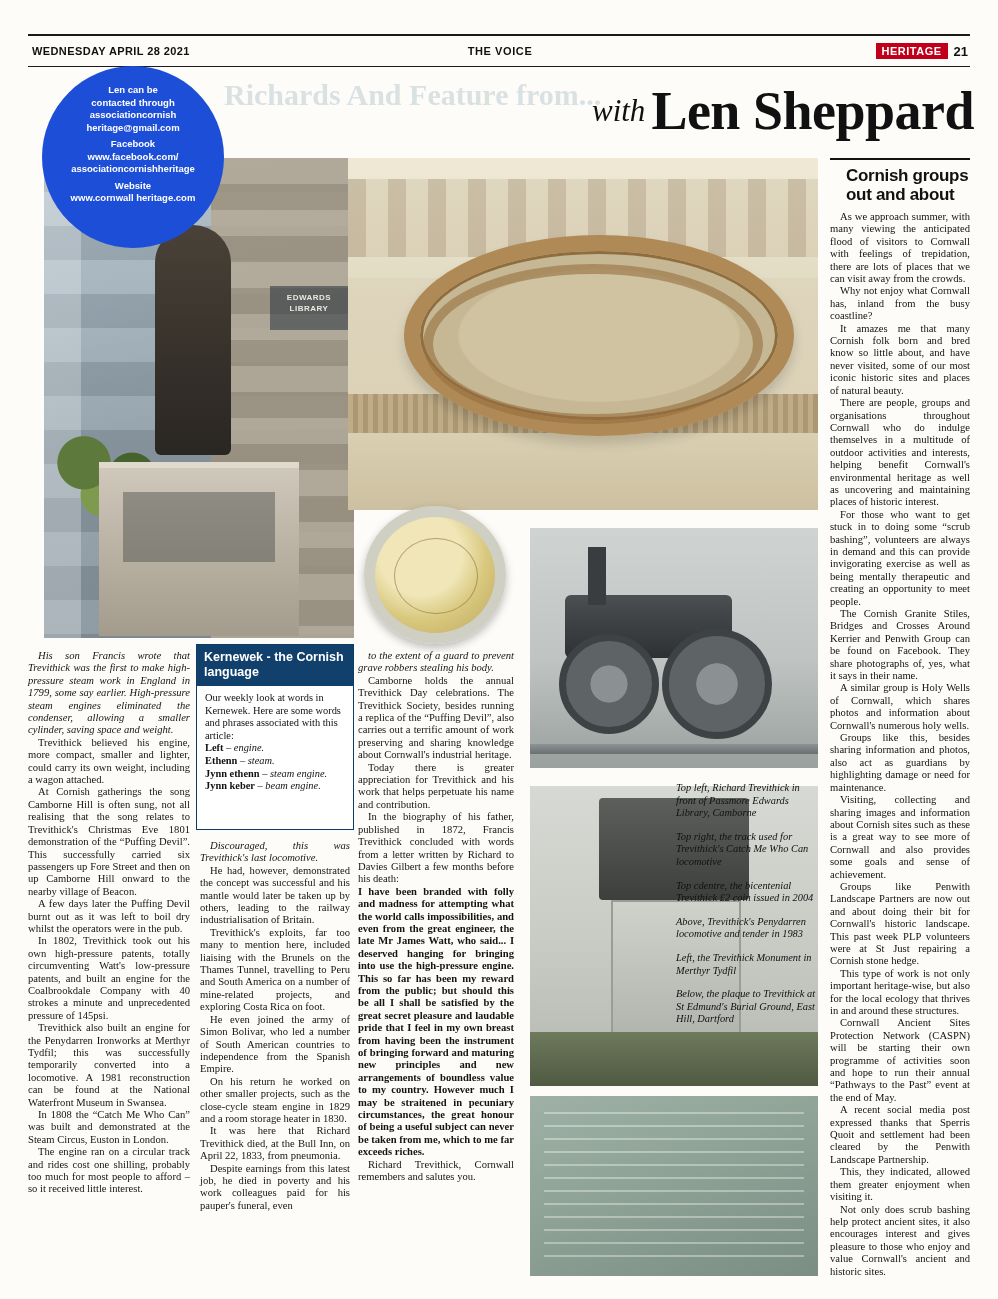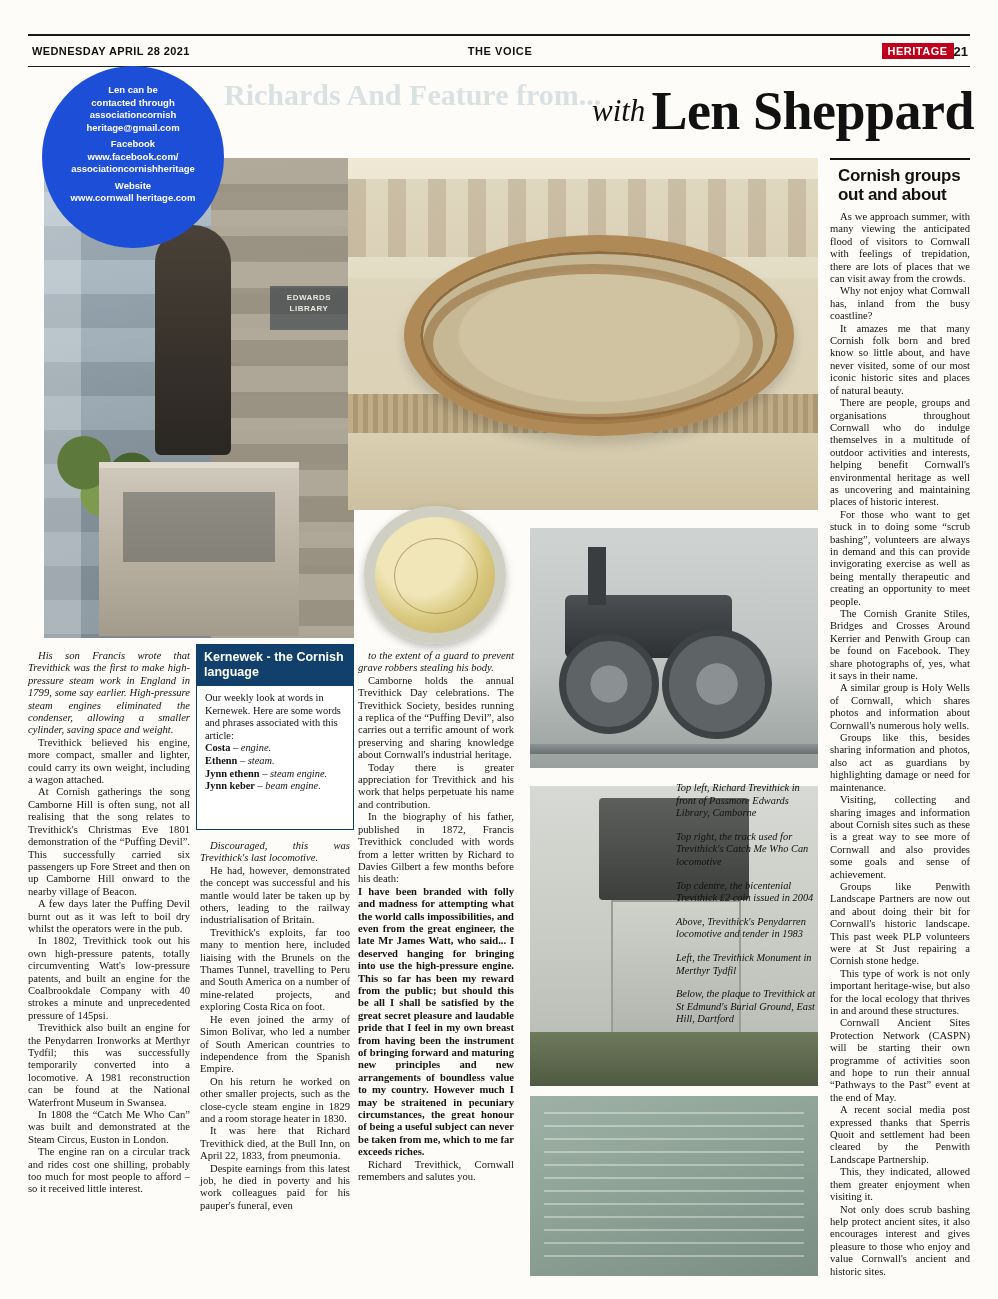--- a/index.html
+++ b/index.html
@@ -46,21 +46,21 @@
     text-align: center;
     flex: 1 1 auto;
   }
   .masthead .section {
     flex: 0 0 300px;
     text-align: right;
     padding-right: 2px;
     display: flex;
     justify-content: flex-end;
     align-items: center;
-    gap: 0;
+    gap: 6px;
   }
   .masthead .section .tag {
     background: #c0001b;
     color: #fff;
     font-family: "Liberation Sans", sans-serif;
     font-weight: bold;
     font-size: 11px;
     letter-spacing: .5px;
     padding: 2px 6px 2px 6px;
   }
@@ -356,21 +356,21 @@
   .side .rule-top {
     border-top: 2px solid #111;
     width: 100%;
     margin-bottom: 6px;
   }
   .side h2 {
     font-family: "Liberation Sans", sans-serif;
     font-weight: bold;
     font-size: 17px;
     line-height: 19px;
-    margin: 0 0 7px 8px;
+    margin: 0 0 7px 16px;
     letter-spacing: -.3px;
   }
   .side .body {
     font-family: "Liberation Serif", serif;
     font-size: 10.6px;
     line-height: 12.4px;
     text-align: justify;
   }
   .side .body p { margin: 0; text-indent: 10px; }
 </style>
@@ -454,21 +454,21 @@
     <p>Trevithick also built an engine for the Penydarren Ironworks at Merthyr Tydfil; this was successfully temporarily converted into a locomotive. A 1981 reconstruction can be found at the National Waterfront Museum in Swansea.</p>
     <p>In 1808 the “Catch Me Who Can” was built and demonstrated at the Steam Circus, Euston in London.</p>
     <p>The engine ran on a circular track and rides cost one shilling, probably too much for most people to afford – so it received little interest.</p>
   </div>
 
   <div class="kernewek">
     <div class="k-head">Kernewek - the Cornish language</div>
     <div class="k-body">
       <div>Our weekly look at words in Kernewek. Here are some words and phrases associated with this article:</div>
       <div>
-        <span class="term">Costa</span>
+        <span class="term">Left</span>
         <span class="gloss">– engine.</span>
       </div>
       <div>
         <span class="term">Ethenn</span>
         <span class="gloss">– steam.</span>
       </div>
       <div>
         <span class="term">Jynn ethenn</span>
         <span class="gloss">– steam engine.</span>
       </div>

